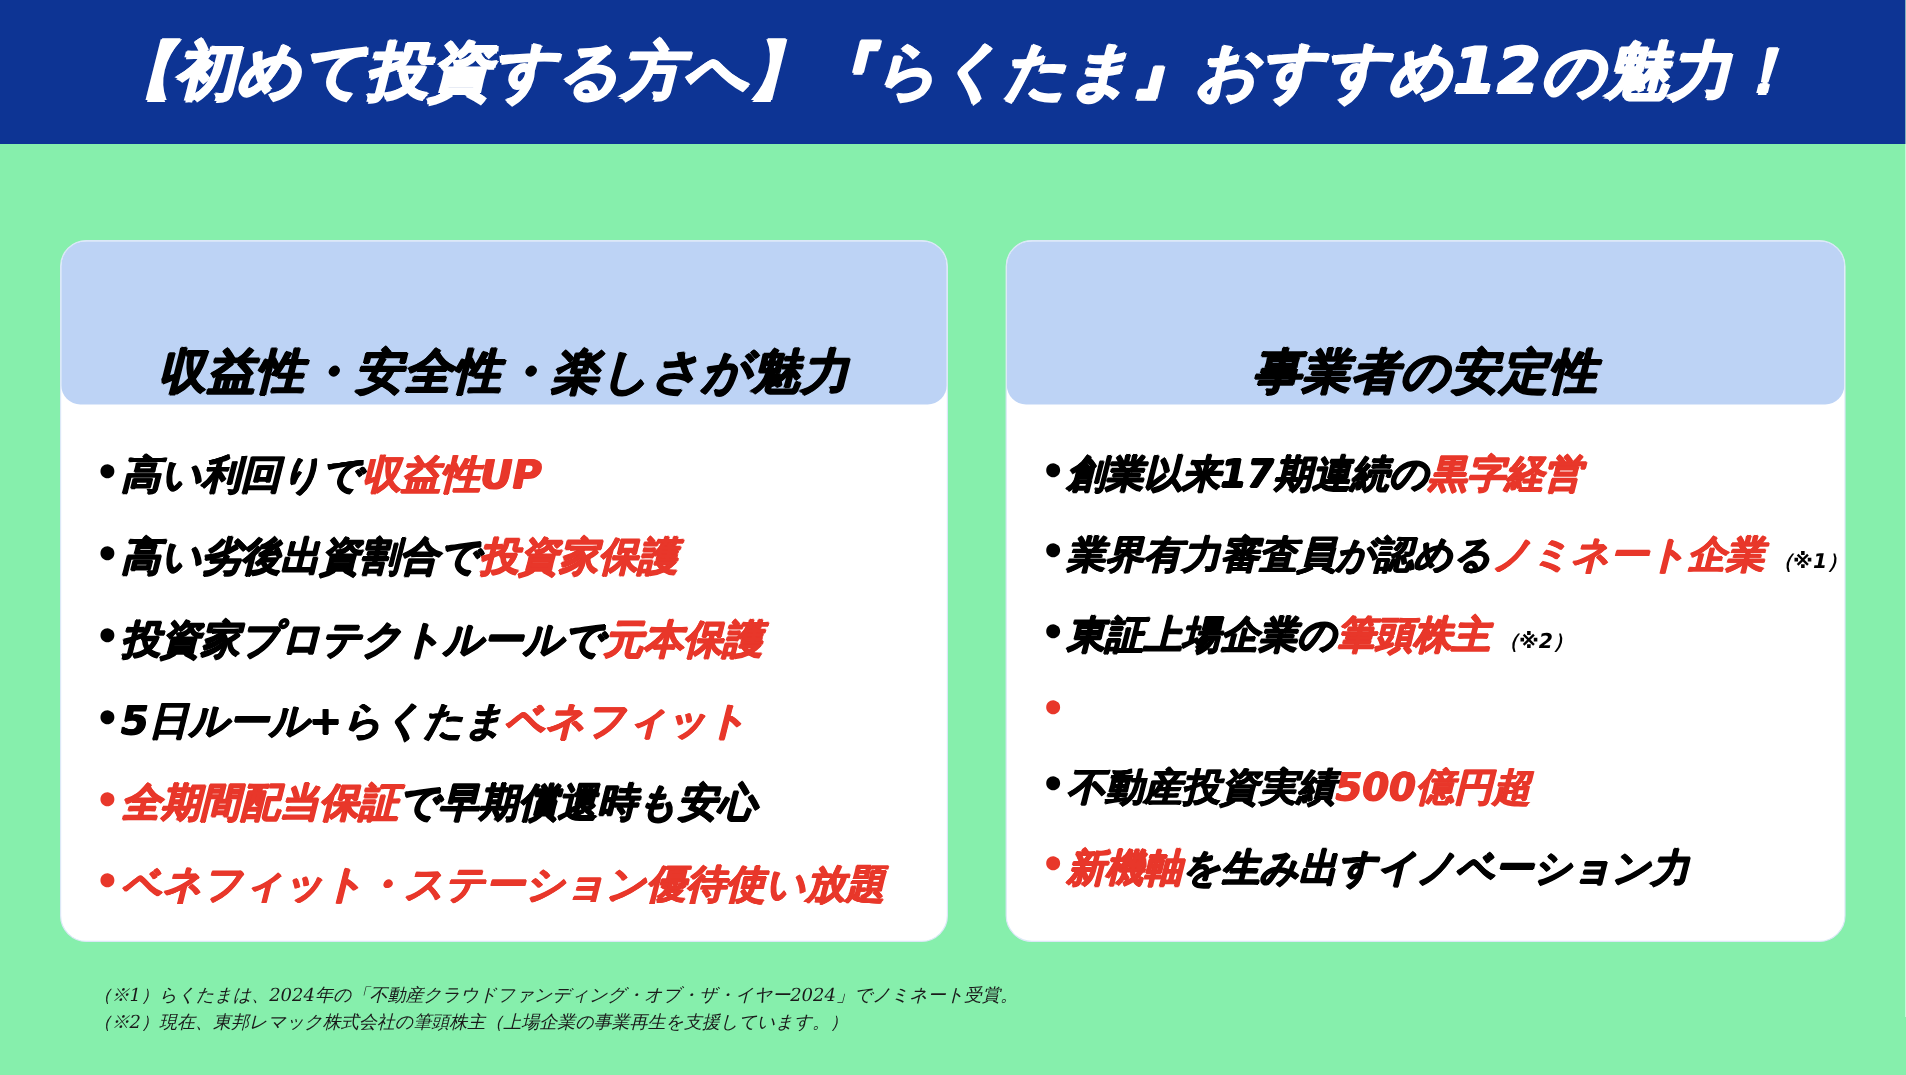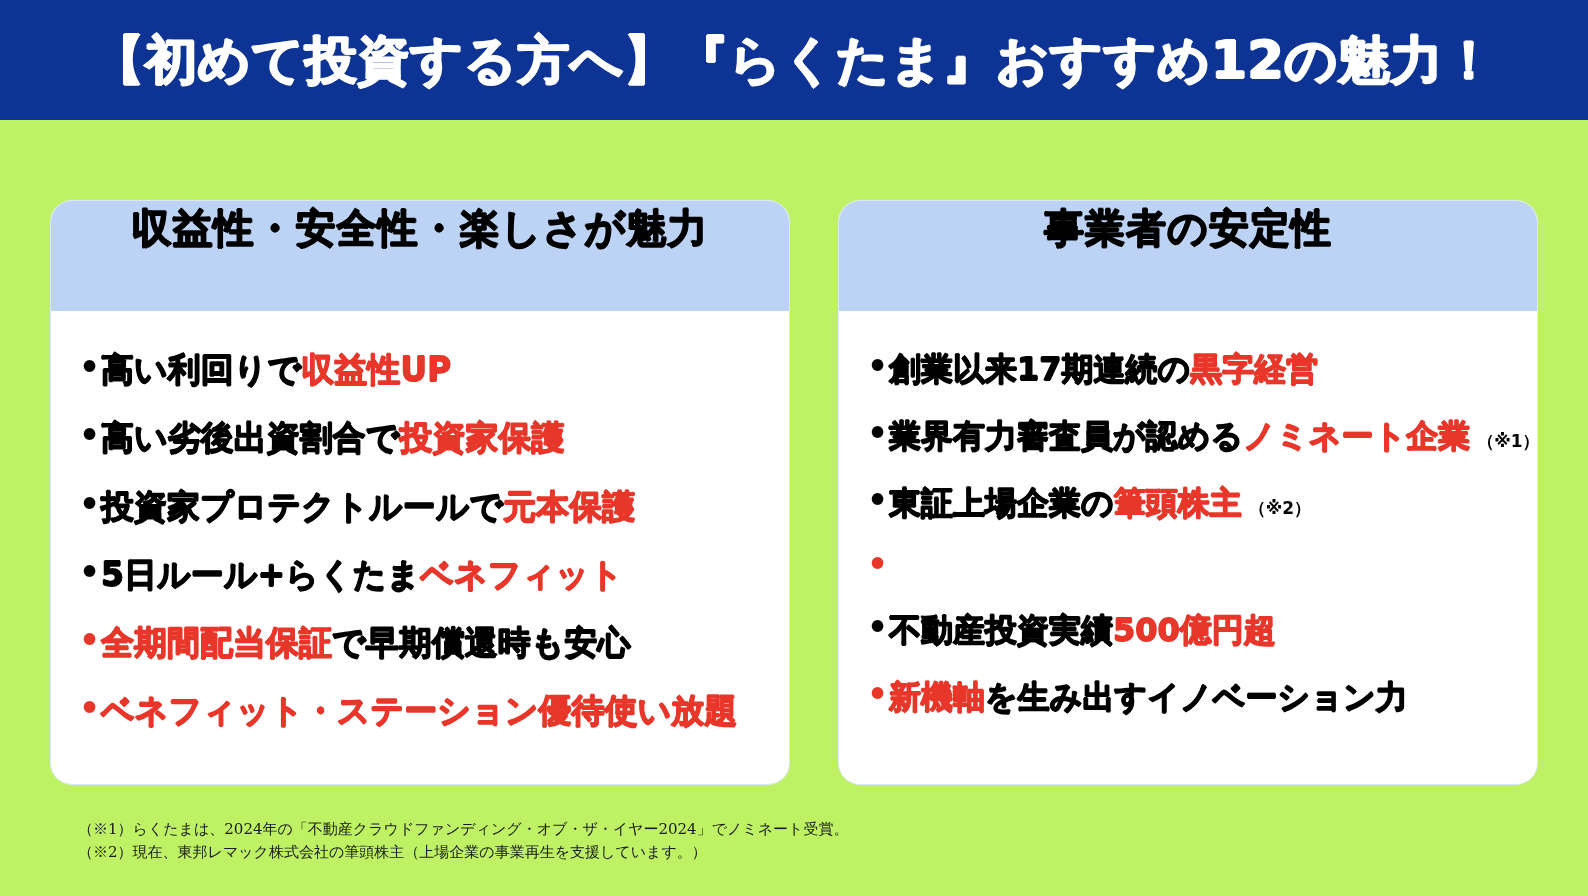--- a/index.html
+++ b/index.html
@@ -12,21 +12,22 @@
     width: 1588px;
     height: 896px;
     overflow: hidden;
     font-family: "DejaVu Sans", "Liberation Sans", sans-serif;
     color: #111111;
   }
   .slide {
     position: relative;
     width: 1588px;
     height: 896px;
-    background: #bef264;
+    background: #86efac;
+    font-style: italic;
   }
 
   
   .header-banner {
     position: absolute;
     left: 0;
     top: 0;
     width: 1588px;
     height: 120px;
     background: #0d3494;
@@ -62,25 +63,26 @@
     background: #ffffff;
     border: 1.5px solid #dce8f7;
     border-radius: 22px;
     box-sizing: border-box;
     overflow: hidden;
   }
   .card--left  { left: 50px; }
   .card--right { left: 838px; width: 700px; }
 
   .card-header {
-    height: 110px;
+    height: 136px;
     background: #bdd3f5;
     display: flex;
-    align-items: flex-start;
+    align-items: flex-end;
     justify-content: center;
+    border-radius: 16px;
   }
   .card-header-title {
     font-size: 40px;
     font-weight: 700;
     color: #000000;
     letter-spacing: 1px;
     white-space: nowrap;
     text-shadow:
        0.9px 0 0 #000000, -0.9px 0 0 #000000,
        0 0.9px 0 #000000, 0 -0.9px 0 #000000;

